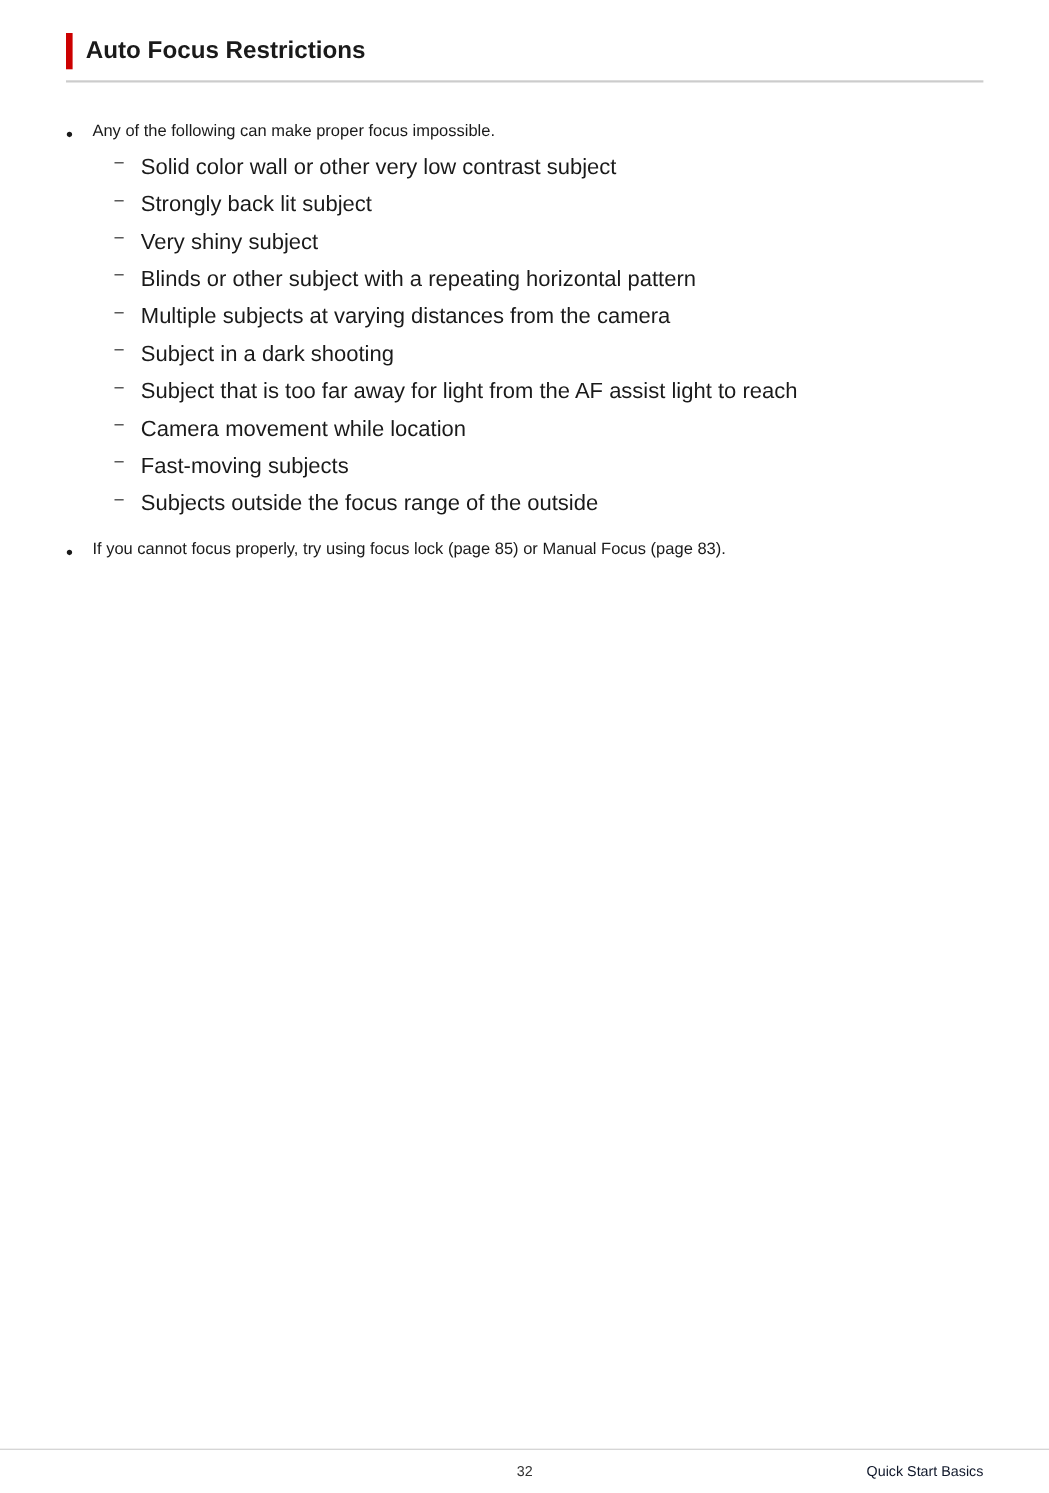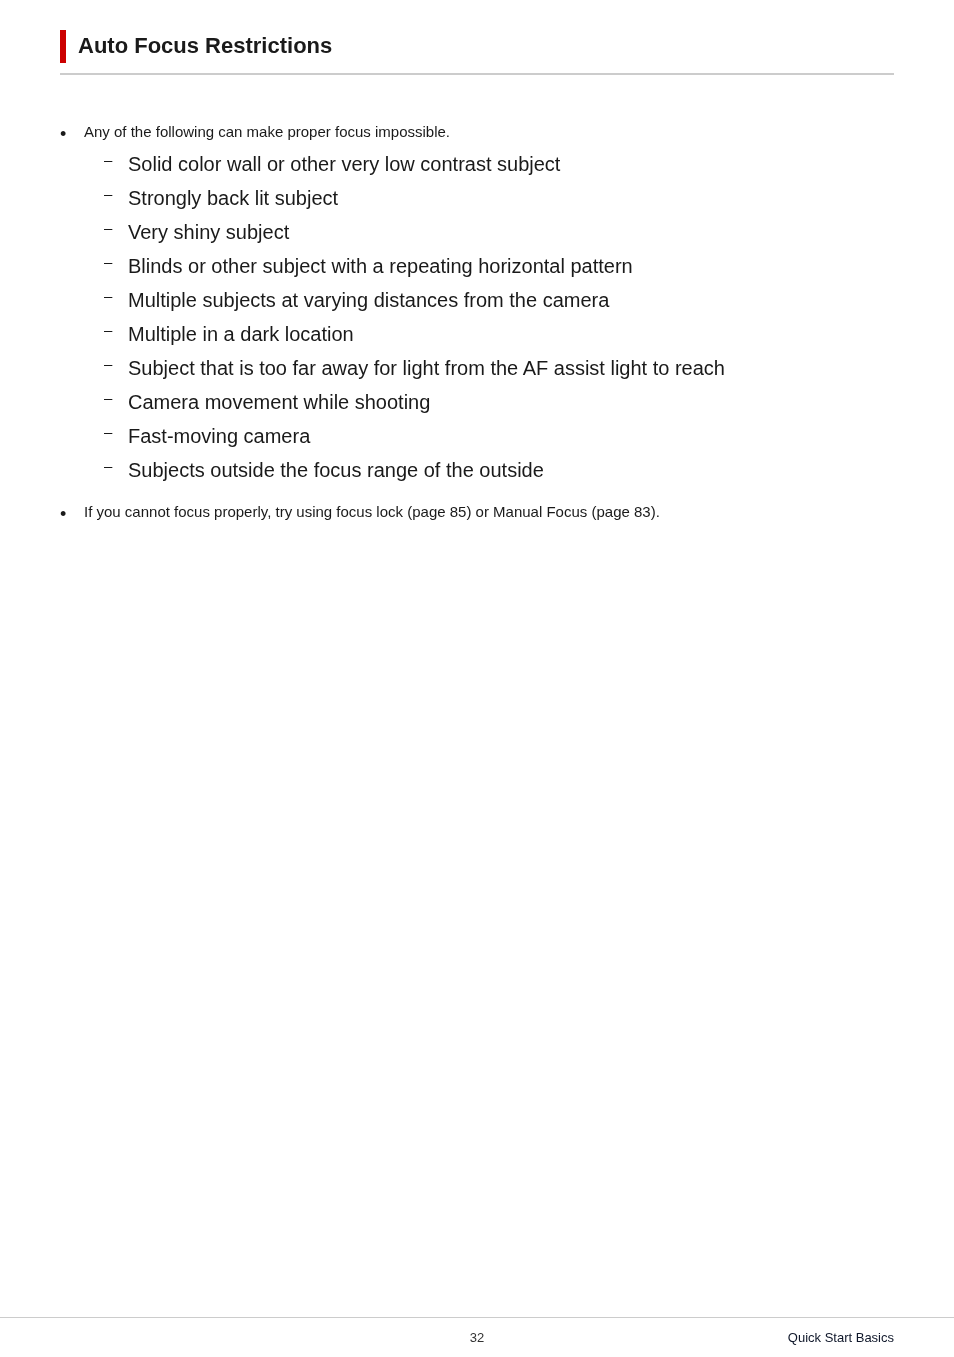--- a/index.html
+++ b/index.html
@@ -22,21 +22,21 @@
       width: 954px;
       min-height: 1357px;
       background: #ffffff;
       padding: 30px 60px 60px 60px;
       position: relative;
     }
 
     .header-section {
       display: flex;
       align-items: stretch;
-      margin-bottom: 36px;
+      margin-bottom: 24px;
       border-bottom: 2px solid #cccccc;
       padding-bottom: 10px;
     }
 
     .header-accent-bar {
       width: 6px;
       background: #cc0000;
       margin-right: 12px;
       flex-shrink: 0;
     }
@@ -167,33 +167,33 @@
             <li class="sub-item">
               <span class="sub-dash">–</span>
               <span class="sub-text">Blinds or other subject with a repeating horizontal pattern</span>
             </li>
             <li class="sub-item">
               <span class="sub-dash">–</span>
               <span class="sub-text">Multiple subjects at varying distances from the camera</span>
             </li>
             <li class="sub-item">
               <span class="sub-dash">–</span>
-              <span class="sub-text">Multiple in a dark location</span>
+              <span class="sub-text">Subject in a dark shooting</span>
             </li>
             <li class="sub-item">
               <span class="sub-dash">–</span>
               <span class="sub-text">Subject that is too far away for light from the AF assist light to reach</span>
             </li>
             <li class="sub-item">
               <span class="sub-dash">–</span>
-              <span class="sub-text">Camera movement while shooting</span>
-            </li>
-            <li class="sub-item">
-              <span class="sub-dash">–</span>
-              <span class="sub-text">Fast-moving camera</span>
+              <span class="sub-text">Camera movement while location</span>
+            </li>
+            <li class="sub-item">
+              <span class="sub-dash">–</span>
+              <span class="sub-text">Fast-moving subjects</span>
             </li>
             <li class="sub-item">
               <span class="sub-dash">–</span>
               <span class="sub-text">Subjects outside the focus range of the outside</span>
             </li>
           </ul>
         </div>
       </li>
 
       <li class="bullet-item">

